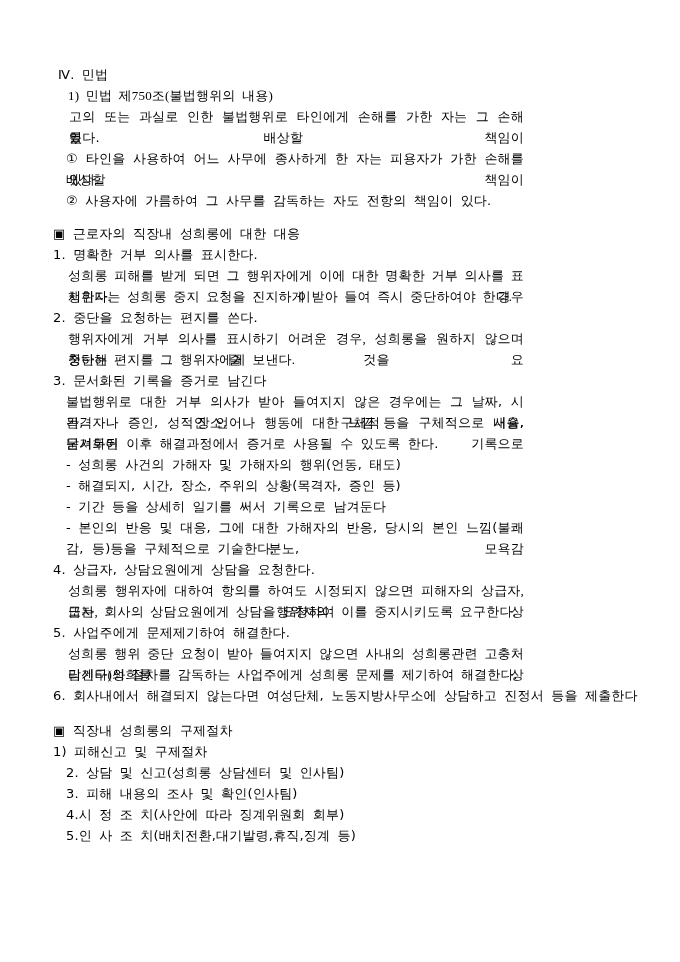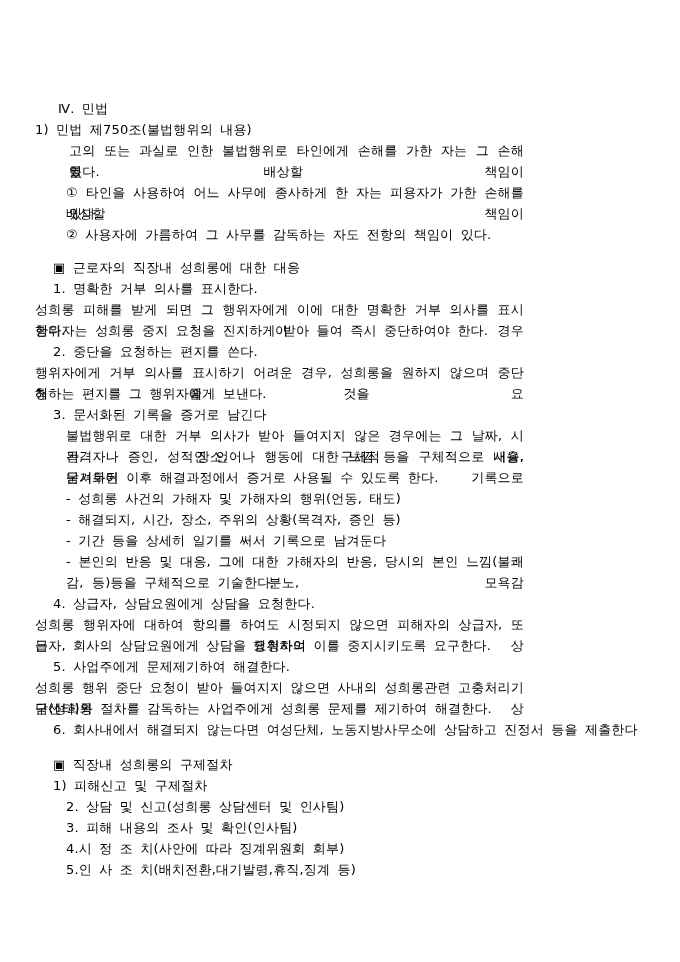--- a/index.html
+++ b/index.html
@@ -10,41 +10,41 @@
   }
   body {
     width: 680px;
     height: 962px;
     font-family: "DejaVu Sans", "Liberation Sans", sans-serif;
     font-size: 13px;
     color: #000000;
     overflow: hidden;
   }
   .doc {
-    padding-top: 98px;
+    padding-top: 64px;
     width: 577px;
   }
   .ln {
     height: 21px;
     line-height: 21px;
     margin-right: 53px;
     word-spacing: 3px;
     letter-spacing: 0.2px;
     white-space: nowrap;
   }
   .ln.fill {
     white-space: normal;
     text-align: justify;
     text-align-last: justify;
     -moz-text-align-last: justify;
   }
   
   .iR { margin-left: 58px; }   
   .i0 { margin-left: 53px; }   
-  .i1 { margin-left: 35px; }   
+  .i1 { margin-left: 68px; font-family: Liberation Serif, serif; }   
   .i2 { margin-left: 66px; }   
   .i3 { margin-left: 92px; }   
   .i4 { margin-left: 69px; }  
   .gap12 { height: 12px; }
   .gap14 { height: 14px; }
 </style>
 </head>
 <body>
 
 <div class="doc">

